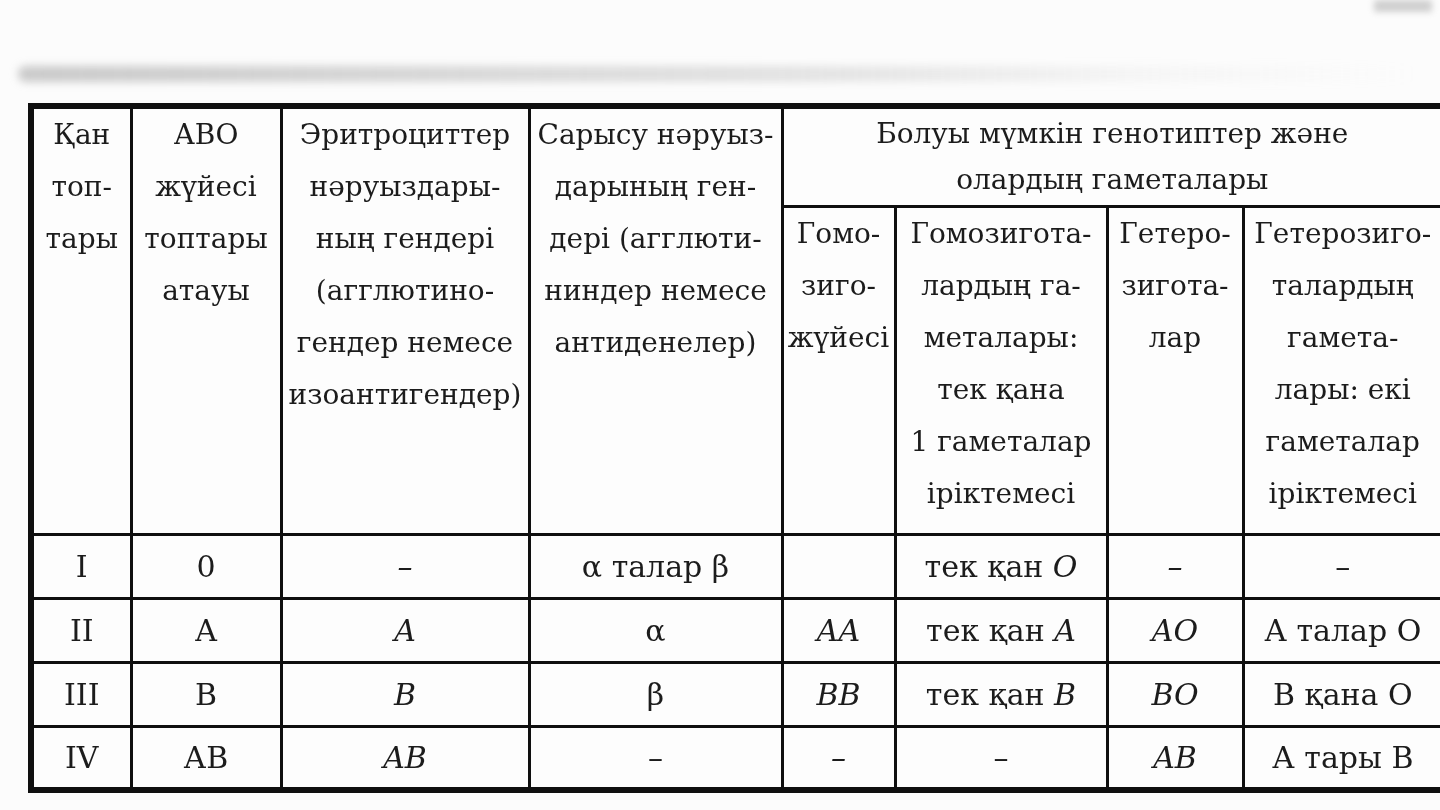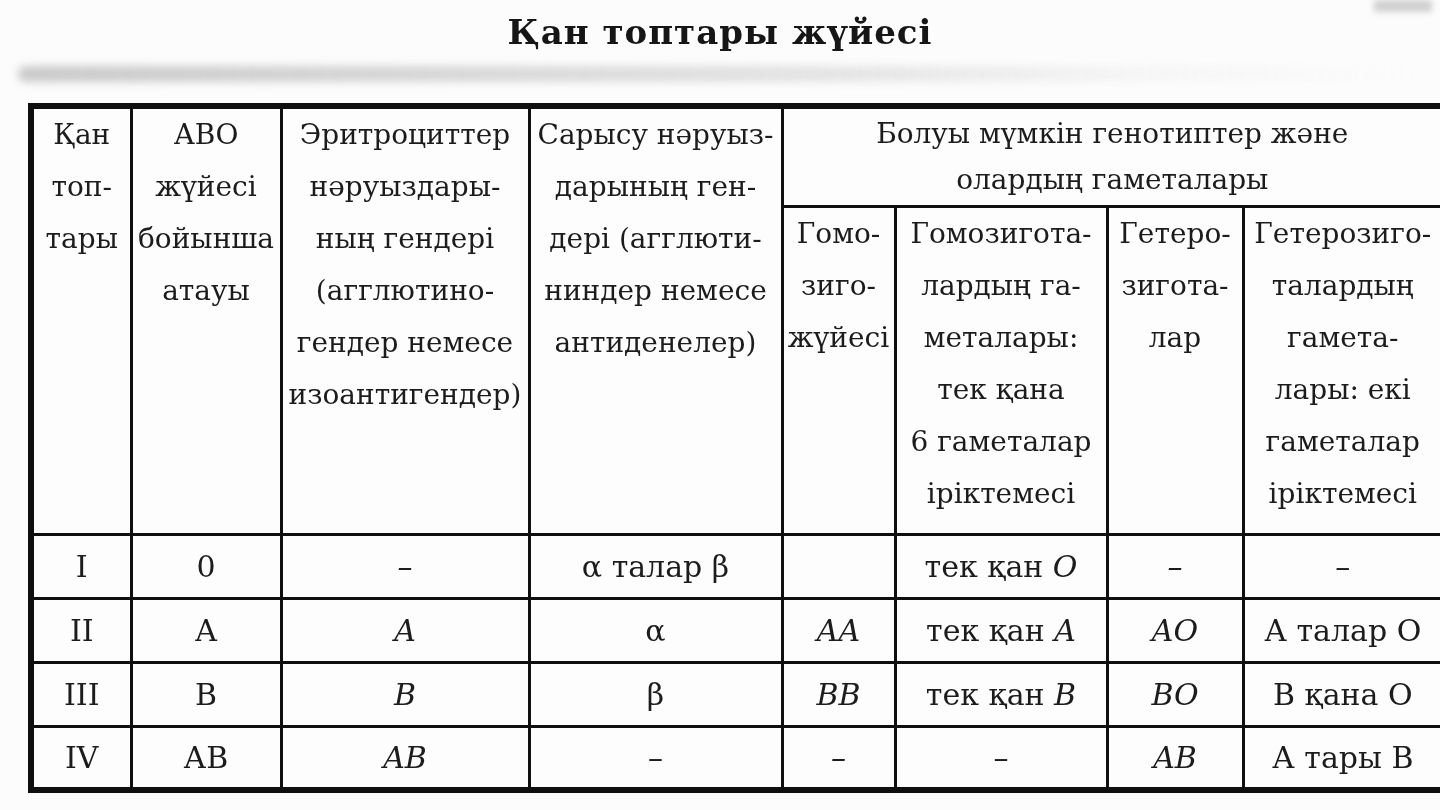--- a/index.html
+++ b/index.html
@@ -93,21 +93,20 @@
     color: #1c1c1c;
   }
   td.gene-col { font-style: italic; }
   .gene { font-style: italic; }
 </style>
 </head>
 <body>
 
 <div class="page">
 
-  <div class="title">Қан топтары жүйесі</div>
 
   <div class="smudge"></div>
   <div class="mark-tr"></div>
 
   <table class="blood">
     <colgroup>
       <col style="width:100px">
         <col style="width:150px">
         <col style="width:248px">
         <col style="width:253px">
@@ -116,21 +115,21 @@
         <col style="width:136px">
         <col style="width:201px">
     </colgroup>
     <tbody>
       <tr class="hrow1">
         <th class="head" rowspan="2">Қан
 топ-
 тары</th>
         <th class="head" rowspan="2">АВО
 жүйесі
-бойынша
+топтары
 атауы</th>
         <th class="head" rowspan="2">Эритроциттер
 нәруыздары-
 ның гендері
 (агглютино-
 гендер немесе
 изоантигендер)</th>
         <th class="head" rowspan="2">Сарысу нәруыз-
 дарының ген-
 дері (агглюти-
@@ -140,21 +139,21 @@
 олардың гаметалары</th>
       </tr>
       <tr class="hrow2">
         <th class="head">Гомо-
 зиго-
 жүйесі</th>
         <th class="head">Гомозигота-
 лардың га-
 металары:
 тек қана
-6 гаметалар
+1 гаметалар
 іріктемесі</th>
         <th class="head">Гетеро-
 зигота-
 лар</th>
         <th class="head">Гетерозиго-
 талардың
 гамета-
 лары: екі
 гаметалар
 іріктемесі</th>

